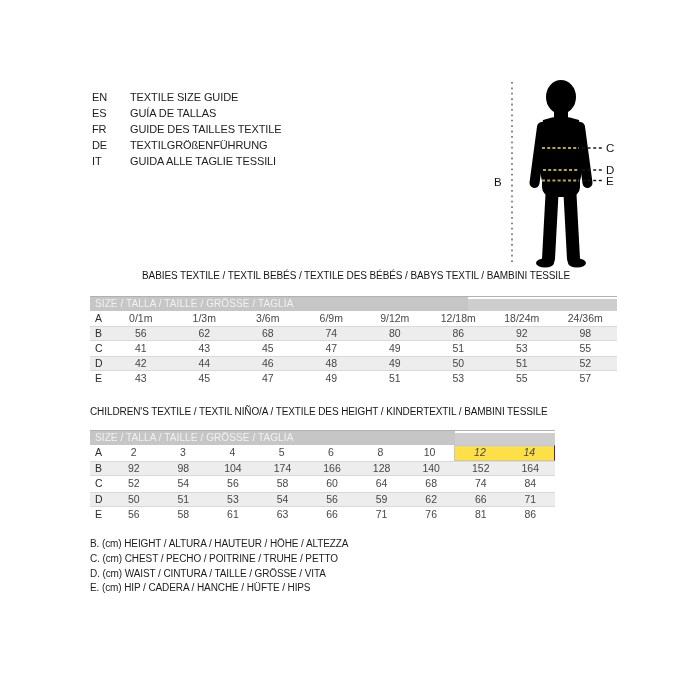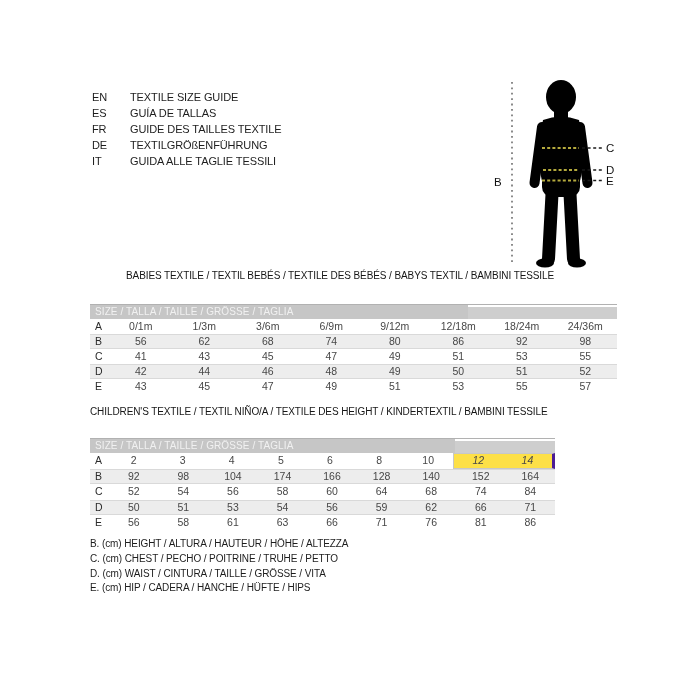--- a/index.html
+++ b/index.html
@@ -9,44 +9,44 @@
     -webkit-font-smoothing:antialiased;
   }
   
   .lang-list{position:absolute;left:92px;top:89px;font-size:11px;color:#1d1d1d;letter-spacing:-0.1px;}
   .lang-row{display:flex;height:16px;line-height:16px;white-space:nowrap;}
   .lang-code{width:38px;flex:none;}
   
   .figure{position:absolute;left:485px;top:72px;width:170px;height:200px;}
   
   .sec-title{position:absolute;font-size:10px;color:#161616;letter-spacing:-0.1px;white-space:nowrap;}
-  .title-babies{left:78px;top:270px;padding-left:48px;}
+  .title-babies{left:94px;top:270px;padding-left:48px;}
   .title-children{left:90px;top:406px;}
   
   .tbl{position:absolute;}
   .t1{left:90px;top:296px;width:527px;}
   .t2{left:90px;top:430px;width:465px;}
   .tbl-header{
     position:relative;box-sizing:border-box;height:15px;line-height:14px;
     background:#c6c6c6;border-top:1px solid #b1b1b1;
-    color:#f1f1f1;font-size:10px;padding-left:5px;letter-spacing:0.1px;white-space:nowrap;overflow:visible;margin-top:8px;
+    color:#f1f1f1;font-size:10px;padding-left:5px;letter-spacing:0.1px;white-space:nowrap;overflow:visible;
   }
   .hdr-light{position:absolute;top:0;bottom:0;background:#cecece;border-top:2px solid #ffffff;box-sizing:border-box;}
   .t1 .hdr-light{left:378px;right:0;}
   .t2 .hdr-light{left:365px;right:0;}
   .hdr-text{position:relative;z-index:1;}
   .row{display:flex;box-sizing:border-box;height:15px;line-height:15px;font-size:10.5px;color:#474747;}
   .t2 .row{height:15.6px;line-height:15.6px;}
   .row.alt{background:#ededed;border-top:1px solid #d9d9d9;border-bottom:1px solid #d9d9d9;line-height:13px;}
   .t2 .row.alt{line-height:13.4px;}
   .rowlabel{flex:none;width:14px;padding-left:5px;color:#2b2b2b;}
   .cell{flex:1;text-align:center;}
   .cell.boxed{box-sizing:border-box;background:#fde047;border-top:1px solid #c7c7c7;border-bottom:1px solid #c7c7c7;line-height:13.4px;font-style:italic;}
   .cell.boxed-first{border-left:1px solid #c7c7c7;}
-  .cell.boxed-last{border-right:3px solid #4c1d95;}
+  .cell.boxed-last{border-right:1px solid #4c1d95;}
   
   .legend{position:absolute;left:90px;top:537px;font-size:10px;color:#1d1d1d;letter-spacing:-0.1px;}
   .legend-line{height:14.8px;line-height:14.8px;white-space:nowrap;}
   svg text{font-family:"Liberation Sans",sans-serif;}
 </style>
 </head>
 <body>
 
 <div class="canvas">
 

